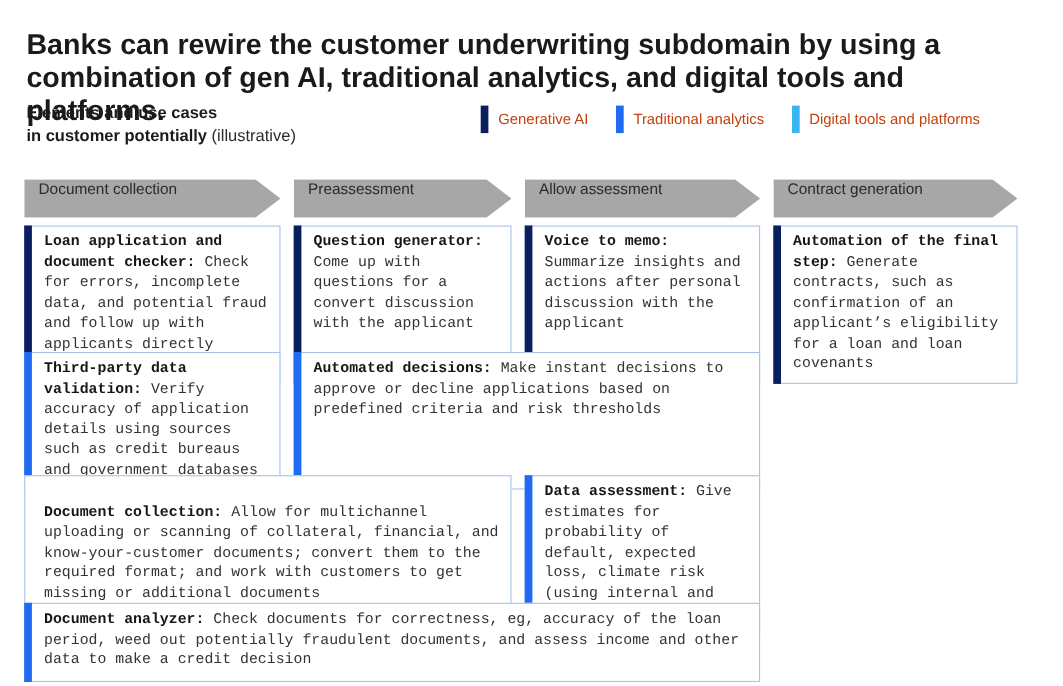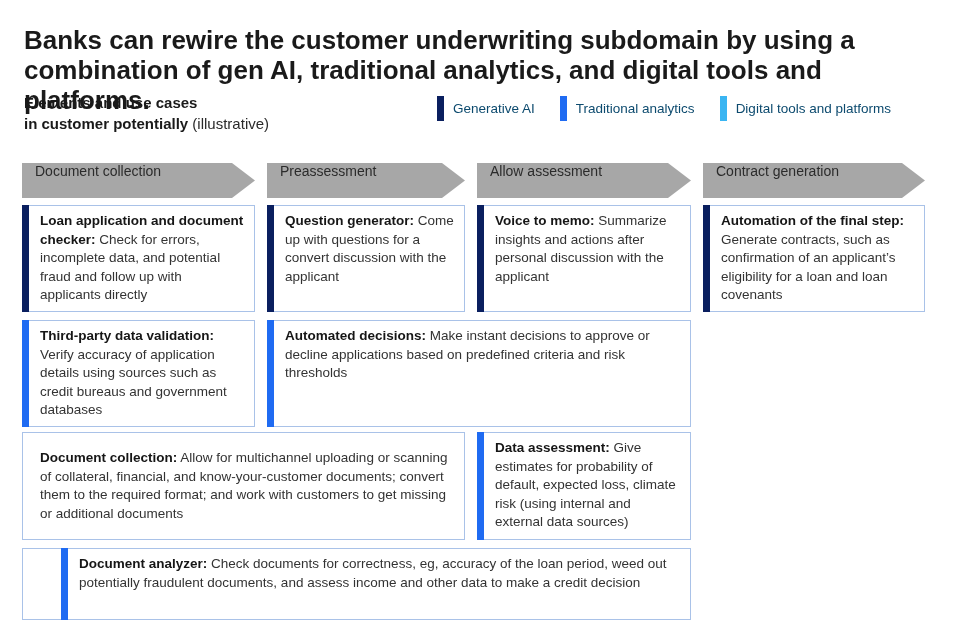--- a/index.html
+++ b/index.html
@@ -9,44 +9,44 @@
   .title{position:absolute;left:24px;top:8px;width:916px;
          font-size:26px;font-weight:bold;color:var(--ink,#1a1a1a);line-height:30px;}
 
   .subtitle{position:absolute;left:24px;top:92px;font-size:15px;line-height:21px;
             font-weight:bold;color:var(--ink,#1a1a1a);}
   .subtitle .note{font-weight:normal;color:#2b2b2b;}
 
   .legend{position:absolute;left:437px;top:96px;display:flex;gap:25px;align-items:center;}
   .legend-item{display:flex;align-items:center;gap:9px;}
   .legend-swatch{width:7px;height:25px;flex:none;}
-  .legend-label{font-size:13.5px;color:#0c4a6e;white-space:nowrap;text-align:right;}
+  .legend-label{font-size:13.5px;color:#c2410c;white-space:nowrap;text-align:right;}
 
   .grid{position:absolute;left:22px;width:903px;display:grid;
         grid-template-columns:233px 198px 214px 222px;column-gap:12px;}
 
   .stage-row{top:163px;}
   .stage{height:35px;background:var(--arrow,#a7a7a7);
          clip-path:polygon(0 0, calc(100% - 23px) 0, 100% 50%, calc(100% - 23px) 100%, 0 100%);
          display:flex;padding-left:13px;box-sizing:border-box;
          font-size:14px;color:#2b2b2b;}
 
   .row1{top:205px;height:107px;}
   .row2{top:320px;height:103px;}
   .row3{top:432px;height:108px;}
   .row4{top:548px;height:72px;}
 
-  .box{display:flex;background:#ffffff;border:1px solid var(--box-border,#a9c2e8);box-sizing:border-box;}
+  .box{display:flex;background:#ffffff;border:1px solid var(--box-border,#a9c2e8);box-sizing:border-box;font-family:Liberation Mono, monospace;}
   .box .bar{width:7px;flex:none;margin:-1px 0 -1px -1px;background:#0a1f5f;}
   .box .txt{margin:0;padding:6px 10px 6px 11px;font-size:13.5px;line-height:18.5px;color:#333333;}
   .box .txt b{color:#161616;}
 
   .span-23{grid-column:2 / span 2;}
   .span-12{grid-column:1 / span 2;align-items:center;}
-  .span-13{grid-column:1 / span 3;padding-left:39px;}
+  .span-13{grid-column:1 / span 3;}
   .col-3{grid-column:3;}
 </style>
 </head>
 <body>
 
 <div class="canvas">
 
   <h1 class="title">
     <span>Banks can rewire the customer underwriting subdomain by using a</span><br>
     <span>combination of gen AI, traditional analytics, and digital tools and platforms.</span>

